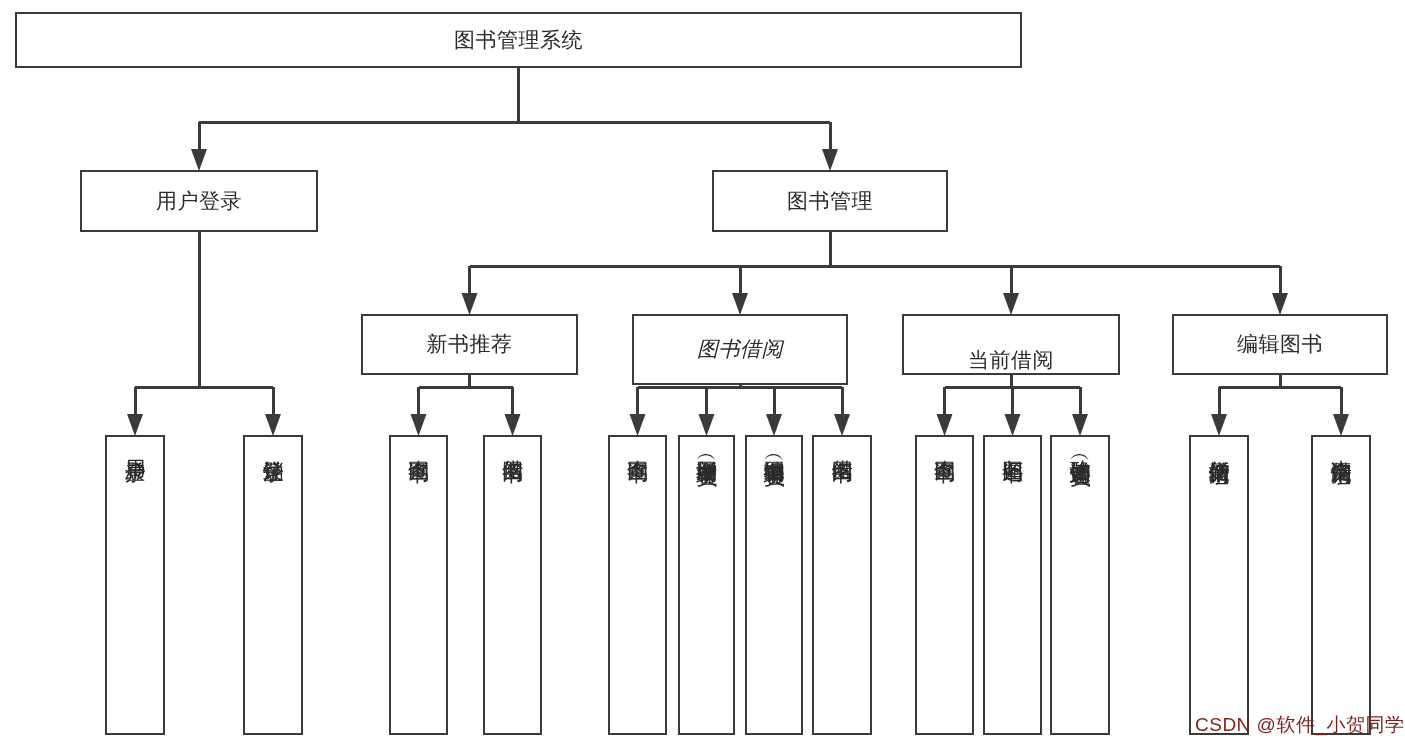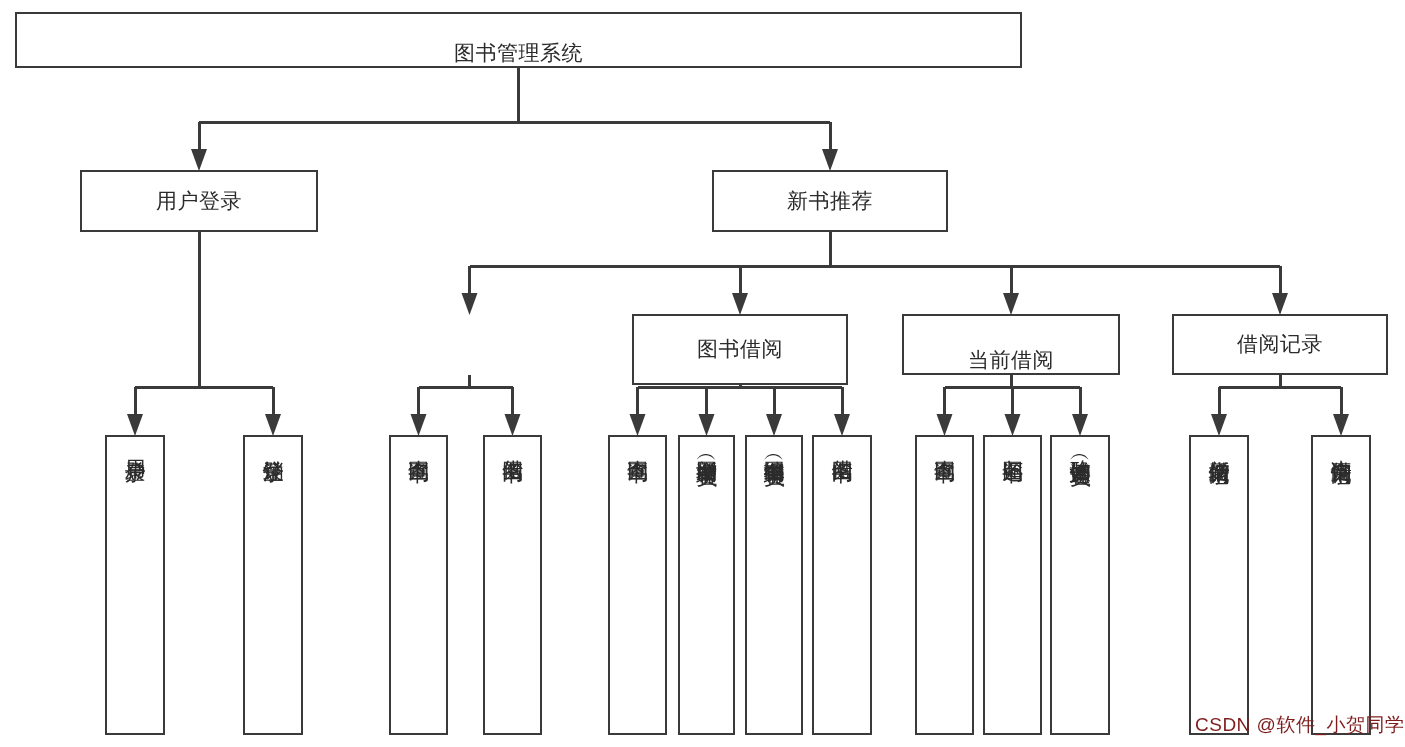--- a/index.html
+++ b/index.html
@@ -121,39 +121,42 @@
       <line x1="1080" y1="387" x2="1080" y2="415" stroke="#3a3a3a" stroke-width="3" shape-rendering="crispEdges"></line>
       <polygon points="1072,414 1088,414 1080,436" fill="#3a3a3a"></polygon>
       <line x1="1280" y1="375" x2="1280" y2="387" stroke="#3a3a3a" stroke-width="3" shape-rendering="crispEdges"></line>
       <line x1="1219" y1="387" x2="1341" y2="387" stroke="#3a3a3a" stroke-width="3" shape-rendering="crispEdges"></line>
       <line x1="1219" y1="387" x2="1219" y2="415" stroke="#3a3a3a" stroke-width="3" shape-rendering="crispEdges"></line>
       <polygon points="1211,414 1227,414 1219,436" fill="#3a3a3a"></polygon>
       <line x1="1341" y1="387" x2="1341" y2="415" stroke="#3a3a3a" stroke-width="3" shape-rendering="crispEdges"></line>
       <polygon points="1333,414 1349,414 1341,436" fill="#3a3a3a"></polygon>
     </svg>
 
-  <div class="node h root" style="left: 15px; top: 12px; width: 1007px; height: 56px; align-items: flex-end;">
+  <div class="node h root" style="left: 15px; top: 12px; width: 1007px; height: 56px;">
     <span class="label">图书管理系统</span>
   </div>
 
   <div class="node h" style="left: 80px; top: 170px; width: 238px; height: 62px;">
     <span class="label">用户登录</span>
   </div>
   <div class="node h" style="left: 712px; top: 170px; width: 236px; height: 62px;">
+    <span class="label">图书管理</span>
+  </div>
+
+  <div class="node h" style="left: 361px; top: 314px; width: 217px; height: 61px;">
     <span class="label">新书推荐</span>
   </div>
-
-  <div class="node h" style="left: 632px; top: 314px; width: 216px; height: 71px;">
+  <div class="node h" style="left: 632px; top: 314px; width: 216px; height: 71px; font-style: italic;">
     <span class="label">图书借阅</span>
   </div>
   <div class="node h" style="left: 902px; top: 314px; width: 218px; height: 61px; align-items: flex-end;">
     <span class="label">当前借阅</span>
   </div>
   <div class="node h" style="left: 1172px; top: 314px; width: 216px; height: 61px;">
-    <span class="label">借阅记录</span>
+    <span class="label">编辑图书</span>
   </div>
 
   <div class="node v" style="left: 105px; top: 435px; width: 60px; height: 300px;">
     <span class="label">用户登录</span>
   </div>
   <div class="node v" style="left: 243px; top: 435px; width: 60px; height: 300px;">
     <span class="label">注销登录</span>
   </div>
   <div class="node v" style="left: 389px; top: 435px; width: 59px; height: 300px;">
     <span class="label">查询图书</span>

